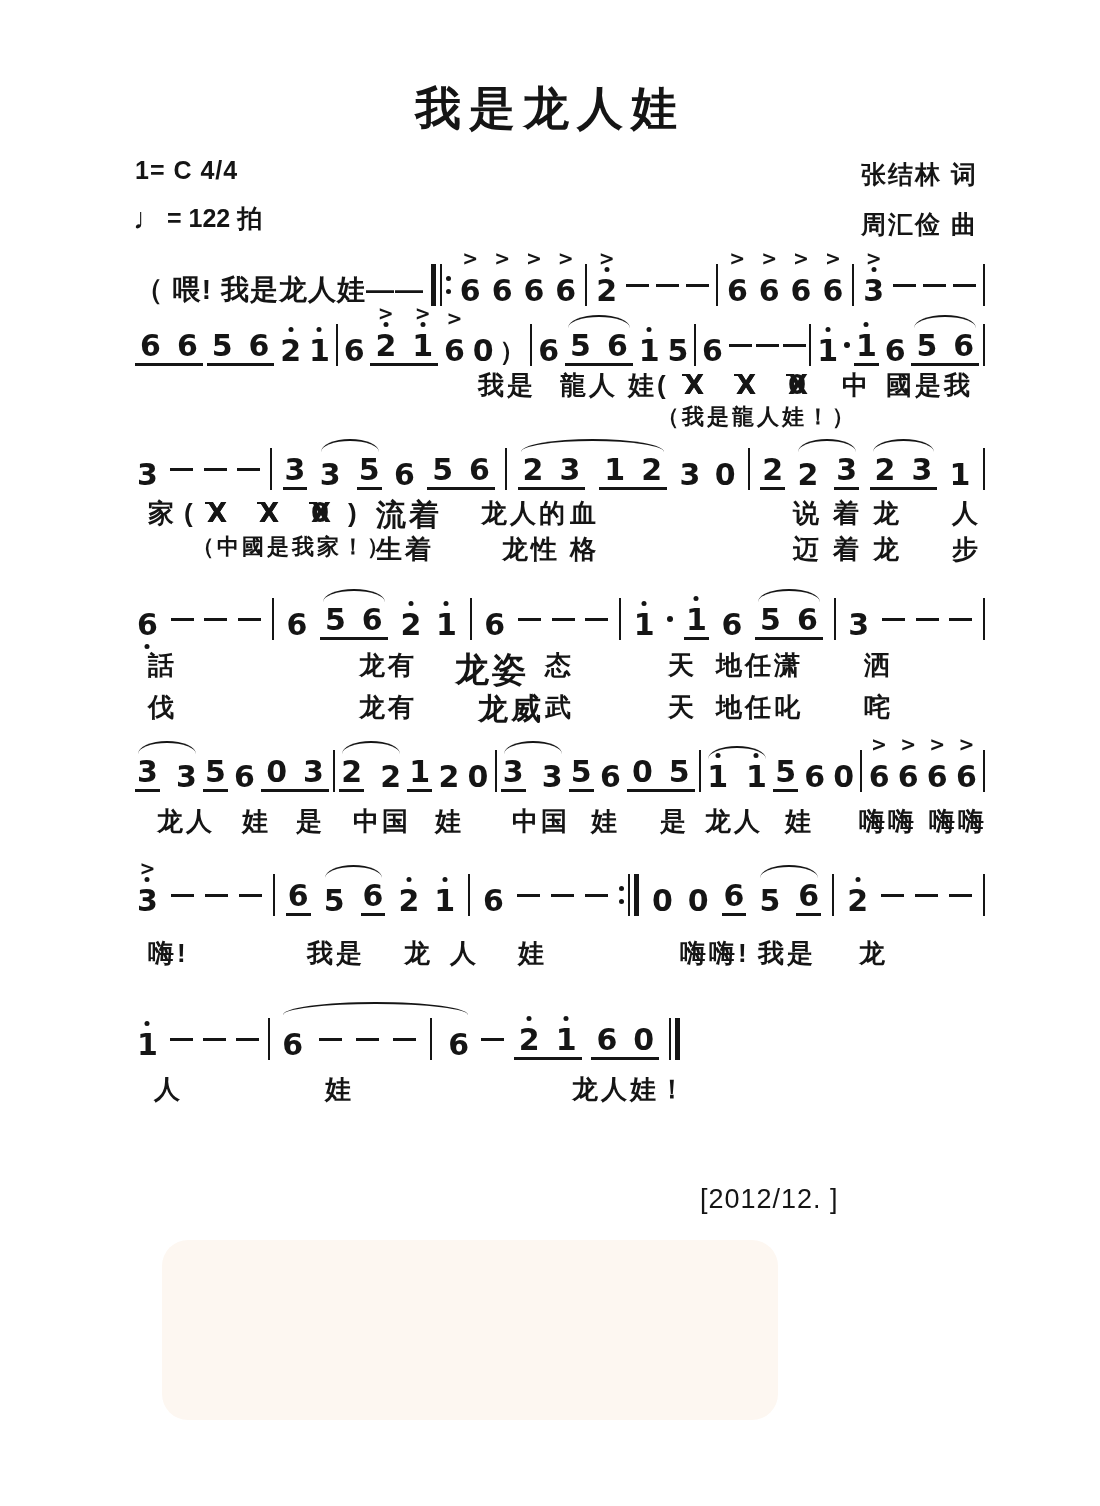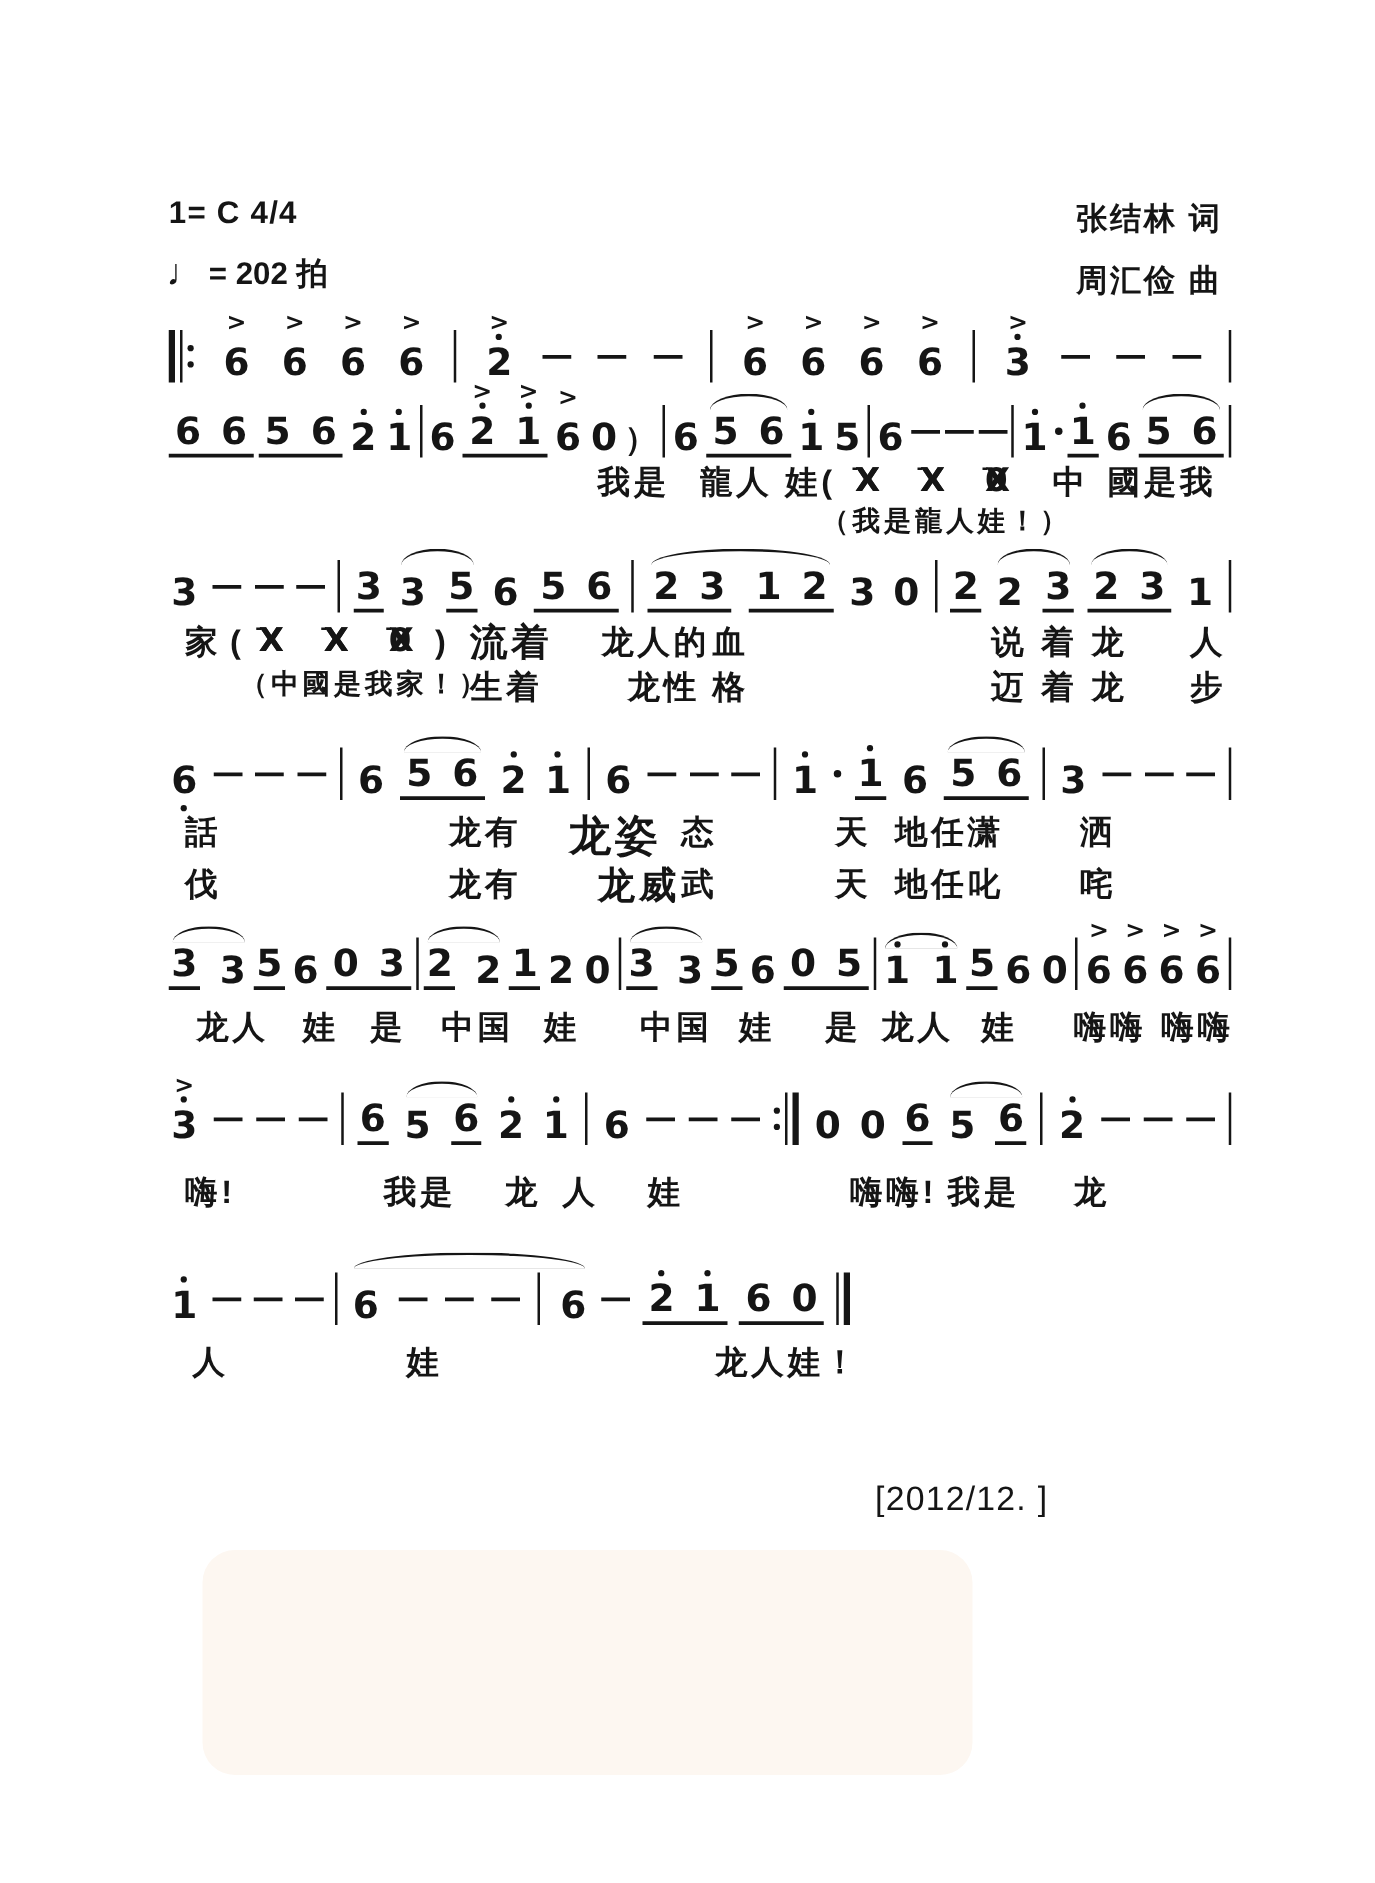--- a/index.html
+++ b/index.html
@@ -46,30 +46,32 @@
         padding:0 2px 2px;font-size:24px;font-weight:700;line-height:1;
         font-family:"DejaVu Sans","Liberation Sans",sans-serif;}
   
   #date{position:absolute;left:700px;top:1184px;font-size:27px;font-weight:400;letter-spacing:1px;}
   #blemish{position:absolute;left:162px;top:1240px;width:616px;height:180px;background:#fdf7f1;border-radius:26px;}
 </style>
 </head>
 <body>
 
 <div id="page">
+  <div id="title">我是龙人娃</div>
   <div id="keysig">1= C 4/4</div>
   <div id="tempo">
     <span class="qnote">♩</span>
-    <span>= 202 拍</span>
+    <span>= 122 拍</span>
   </div>
   <div id="lyricist">张结林 词</div>
   <div id="composer">周汇俭 曲</div>
 
   <div id="score">
       <div class="mrow" style="top: 264px;">
+        <span class="mtxt">（ 喂! 我是龙人娃——</span>
         <div class="barwrap">
           <div class="bl thick"></div>
           <div class="bl thin"></div>
           <div class="dots"></div>
         </div>
         <span class="note ac">6</span>
         <span class="note ac">6</span>
         <span class="note ac">6</span>
         <span class="note ac">6</span>
         <div class="barwrap">

